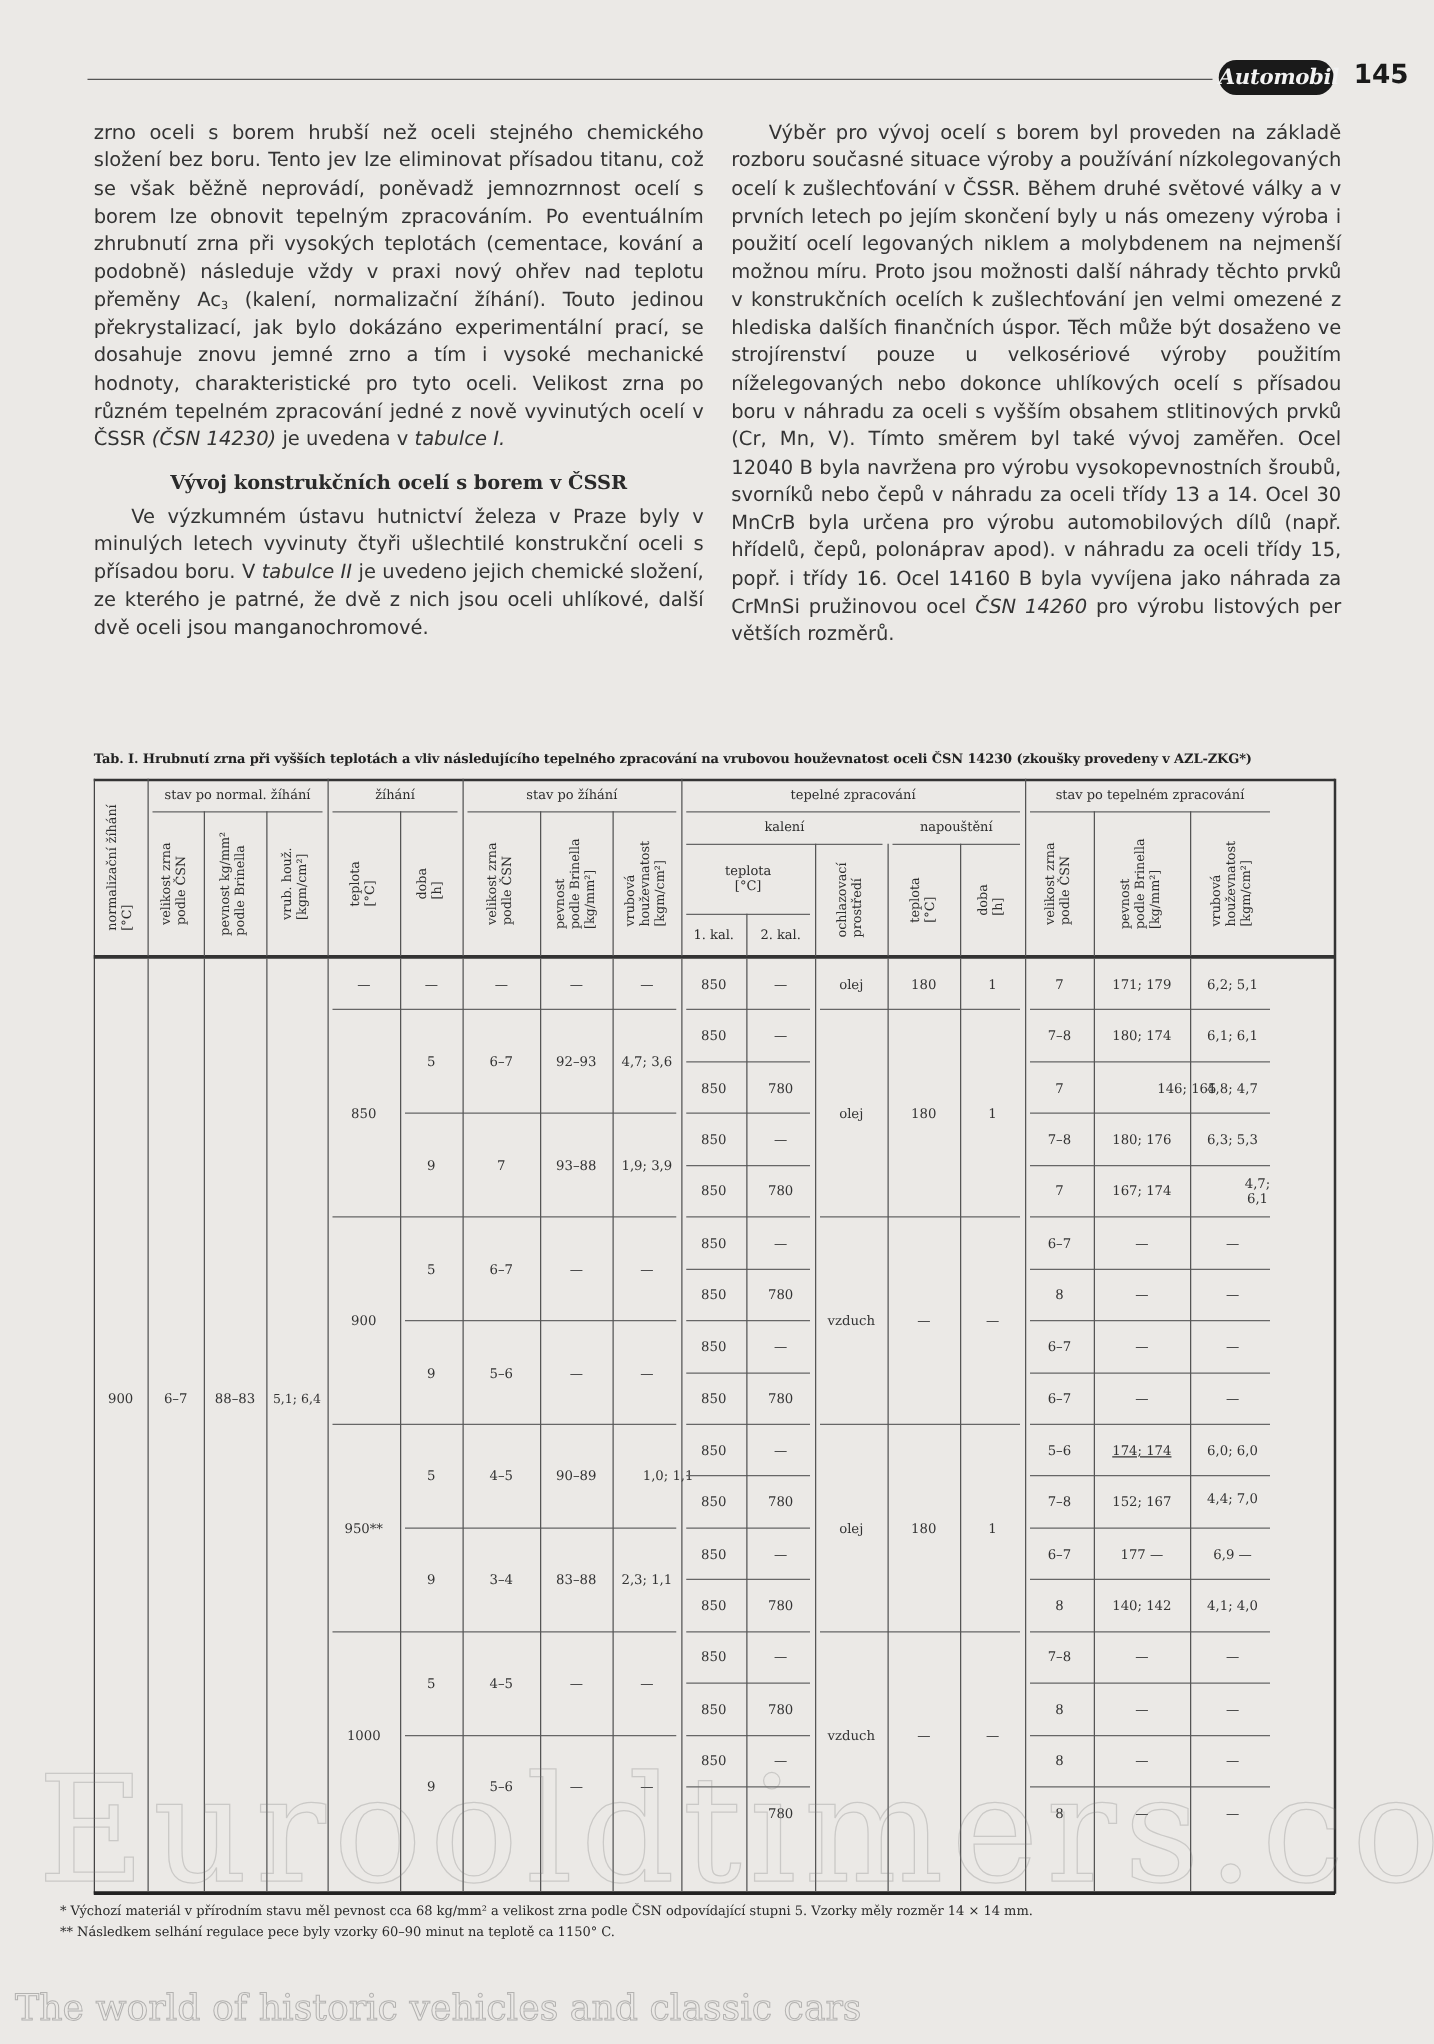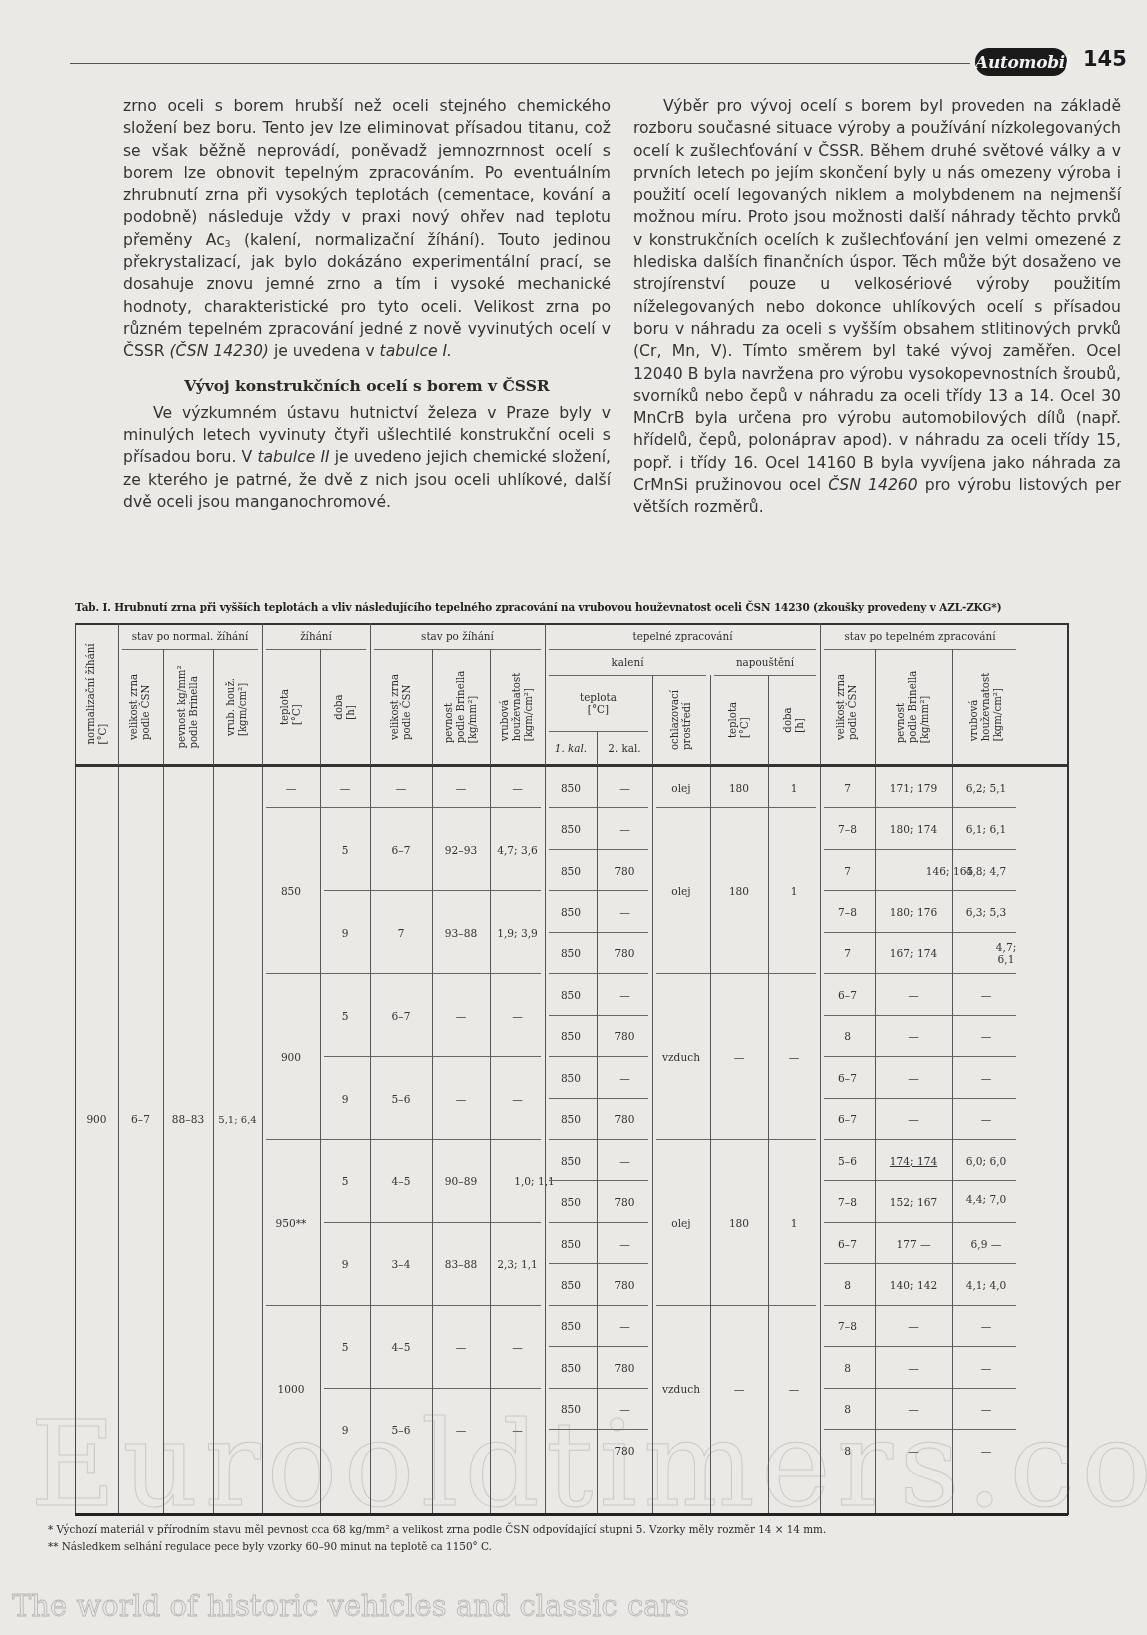--- a/index.html
+++ b/index.html
@@ -16,21 +16,21 @@
     font-family: "DejaVu Serif", serif; font-style: italic; font-weight: bold;
     font-size: 17px; line-height: 28px; text-align: center; letter-spacing: -0.3px;
   }
   .page-number {
     position: absolute; left: 1083px; top: 47px; font-family: "DejaVu Sans", sans-serif;
     font-weight: bold; font-size: 21px; color: #1a1a1a;
   }
   .col {
     position: absolute; top: 95px; width: 488px;
     font-family: "DejaVu Sans", sans-serif; font-size: 15.6px; line-height: 22.3px;
-    color: #333; text-align: justify; margin-left: 48px;
+    color: #333; text-align: justify;
   }
   .col-left { left: 75px; }
   .col-right { left: 585px; }
   .col p { margin: 0; }
   .col p.indent { text-indent: 30px; }
   .col .heading {
     font-family: "DejaVu Serif", serif; font-weight: bold; font-size: 15.5px;
     text-align: center; margin: 12px 0 5px 0; color: #2a2a2a;
   }
   .col em { font-style: italic; }
@@ -149,21 +149,21 @@
     <div class="cell hcell" style="left: 357px; top: 26px; width: 58px; height: 116px;">
       <span class="vtext">pevnost
 podle Brinella
 [kg/mm²]</span>
     </div>
     <div class="cell hcell" style="left: 415px; top: 26px; width: 55px; height: 116px;">
       <span class="vtext">vrubová
 houževnatost
 [kgm/cm²]</span>
     </div>
-    <div class="cell hcell" style="left: 470px; top: 108px; width: 52px; height: 34px; font-style: italic;">1. kal.</div>
+    <div class="cell hcell" style="left: 470px; top: 108px; width: 52px; height: 34px;">1. kal.</div>
     <div class="cell hcell" style="left: 522px; top: 108px; width: 55px; height: 34px;">2. kal.</div>
     <div class="cell hcell" style="left: 577px; top: 52px; width: 58px; height: 90px;">
       <span class="vtext">ochlazovací
 prostředí</span>
     </div>
     <div class="cell hcell" style="left: 635px; top: 52px; width: 58px; height: 90px;">
       <span class="vtext">teplota
 [°C]</span>
     </div>
     <div class="cell hcell" style="left: 693px; top: 52px; width: 52px; height: 90px;">

